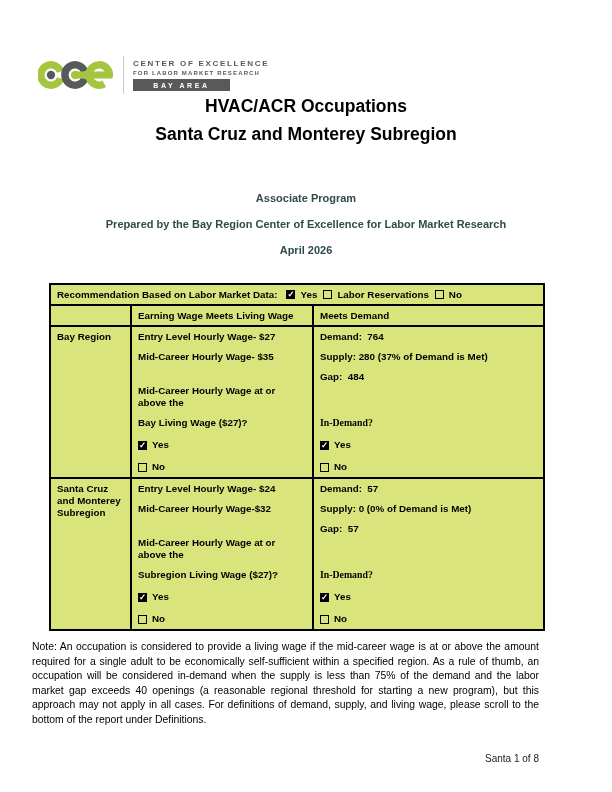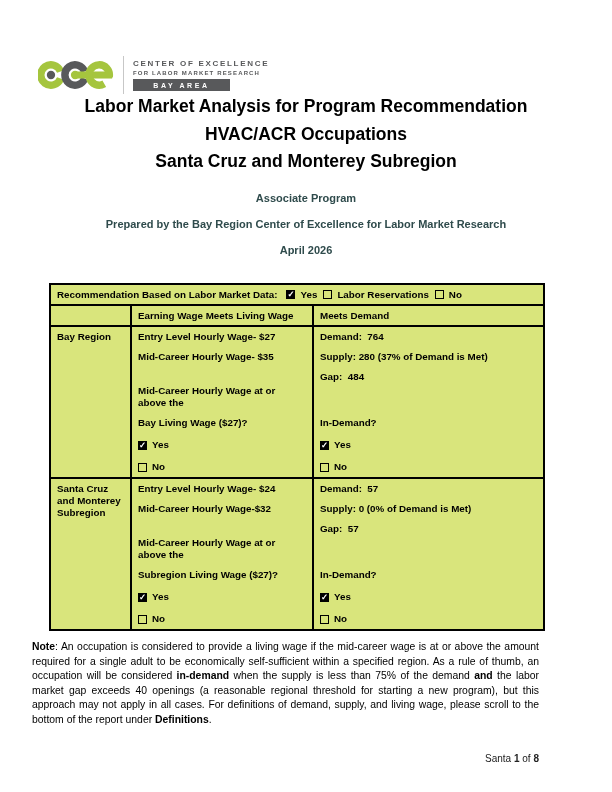--- a/index.html
+++ b/index.html
@@ -9,21 +9,21 @@
     --accent-text:#2f4b4c;
     --border-black:#000000;
   }
   *{box-sizing:border-box;}
   html,body{margin:0;padding:0;}
   body{
     width:612px;height:792px;position:relative;overflow:hidden;
     background:#ffffff;color:#000;
     font-family:"Liberation Sans",sans-serif;
   }
-  .b{font-weight:bold;}
+  .b{font-weight:normal;}
 
   
   .logo-row{position:absolute;top:56px;left:38px;display:flex;align-items:center;}
   .logo-mark svg{display:block;}
   .logo-divider{width:1px;height:38px;background:#c7c7c7;margin:0 9px 0 9px;}
   .logo-text{display:flex;flex-direction:column;}
   .logo-line1{font-size:8px;font-weight:bold;letter-spacing:1.7px;color:var(--logo-gray);white-space:nowrap;}
   .logo-line2{font-size:6px;font-weight:bold;letter-spacing:1.15px;color:var(--logo-gray);margin-top:2px;white-space:nowrap;}
   .logo-badge{margin-top:3px;background:var(--logo-gray);color:#fff;font-size:7px;font-weight:bold;
     letter-spacing:2.6px;text-align:center;padding:3px 0 2px 0;width:97px;}
@@ -42,21 +42,21 @@
     color:#000;padding:4px 6px;vertical-align:top;}
   tr.r1 td{height:20px;vertical-align:middle;}
   tr.r2 td{height:18px;vertical-align:middle;}
   tr.r3 td,tr.r4 td{height:150px;}
   td.region-cell{padding-top:5px;line-height:12px;}
   .rec-line{display:flex;align-items:flex-start;white-space:nowrap;}
   .rec-label{margin-right:3px;}
   .opt{display:flex;align-items:center;margin-left:6px;}
   .ln{margin-bottom:8px;white-space:pre-wrap;line-height:12px;}
   .mt-lg{margin-top:22px;}
-  .mt-dem{margin-top:34px;}
+  .mt-dem{margin-top:34px;font-family:Liberation Serif, serif;}
   .check-ln{display:flex;align-items:center;margin-top:10px;margin-bottom:0;}
   .checkbox{width:9px;height:9px;border:1.6px solid #000;margin-right:5px;
     position:relative;flex:none;display:inline-block;background:transparent;}
   .checkbox.checked{background:#000;}
   .checkbox.checked::after{content:"\2713";color:#fff;font-size:8.5px;font-weight:bold;
     position:absolute;top:-1px;left:0;line-height:9px;}
 
   
   .note{position:absolute;top:640px;left:32px;width:507px;margin:0;
     font-size:10.4px;line-height:14.5px;text-align:justify;color:#000;}
@@ -88,21 +88,20 @@
   </div>
   <div class="logo-divider"></div>
   <div class="logo-text">
     <span class="logo-line1">CENTER OF EXCELLENCE</span>
     <span class="logo-line2">FOR LABOR MARKET RESEARCH</span>
     <span class="logo-badge">BAY AREA</span>
   </div>
 </div>
 
 <div class="title-block">
-  <div class="t-line">Labor Market Analysis for Program Recommendation</div>
   <div class="t-line">HVAC/ACR Occupations</div>
   <div class="t-line">Santa Cruz and Monterey Subregion</div>
 </div>
 
 <div class="intro-block">
   <div class="intro-line">Associate Program</div>
   <div class="intro-line">Prepared by the Bay Region Center of Excellence for Labor Market Research</div>
   <div class="intro-line">April 2026</div>
 </div>
 

